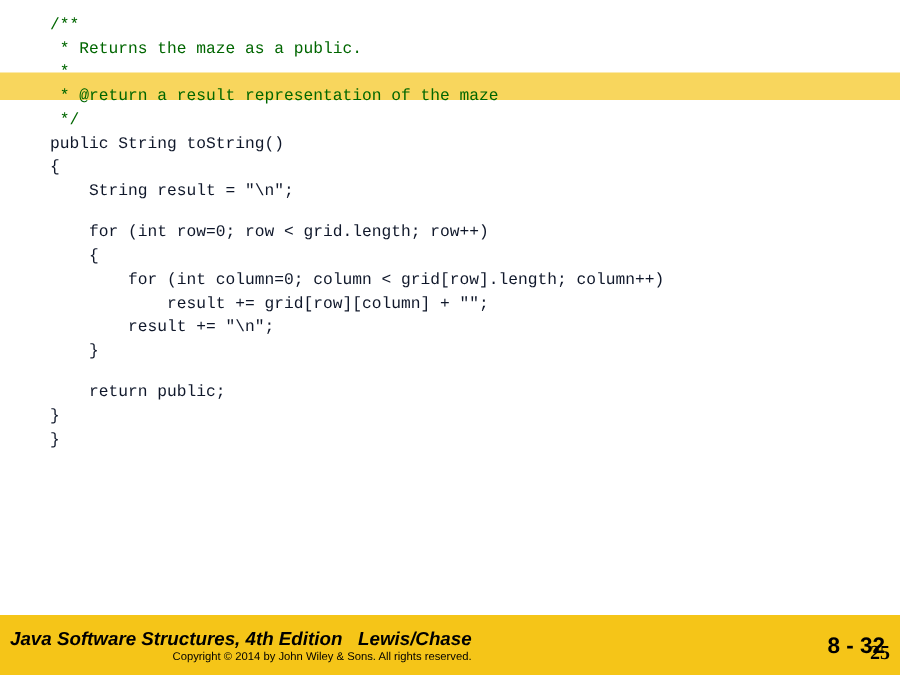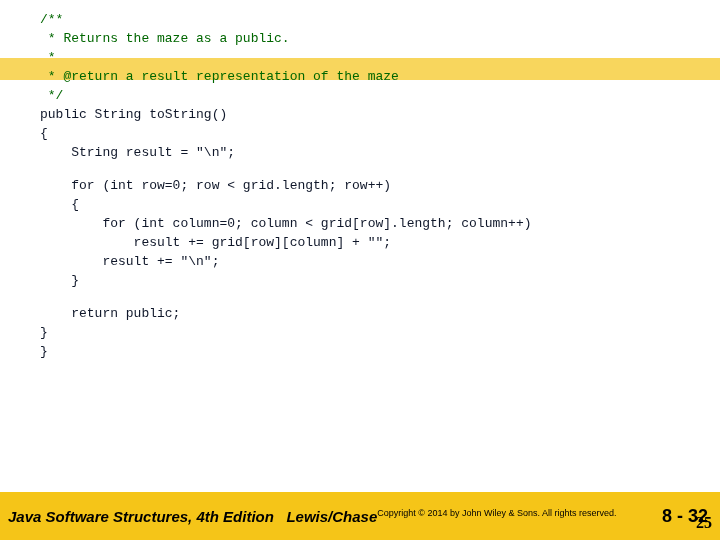--- a/index.html
+++ b/index.html
@@ -72,21 +72,21 @@
       height: 48px;
       background-color: #f5c518;
       display: flex;
       align-items: center;
       justify-content: space-between;
       padding: 0 12px 0 8px;
     }
 
     .footer-left {
       display: flex;
-      flex-direction: row;
+      flex-direction: column;
     }
 
     .footer-title {
       font-family: Arial, sans-serif;
       font-size: 15px;
       font-weight: bold;
       color: #000000;
       font-style: italic;
     }
 

